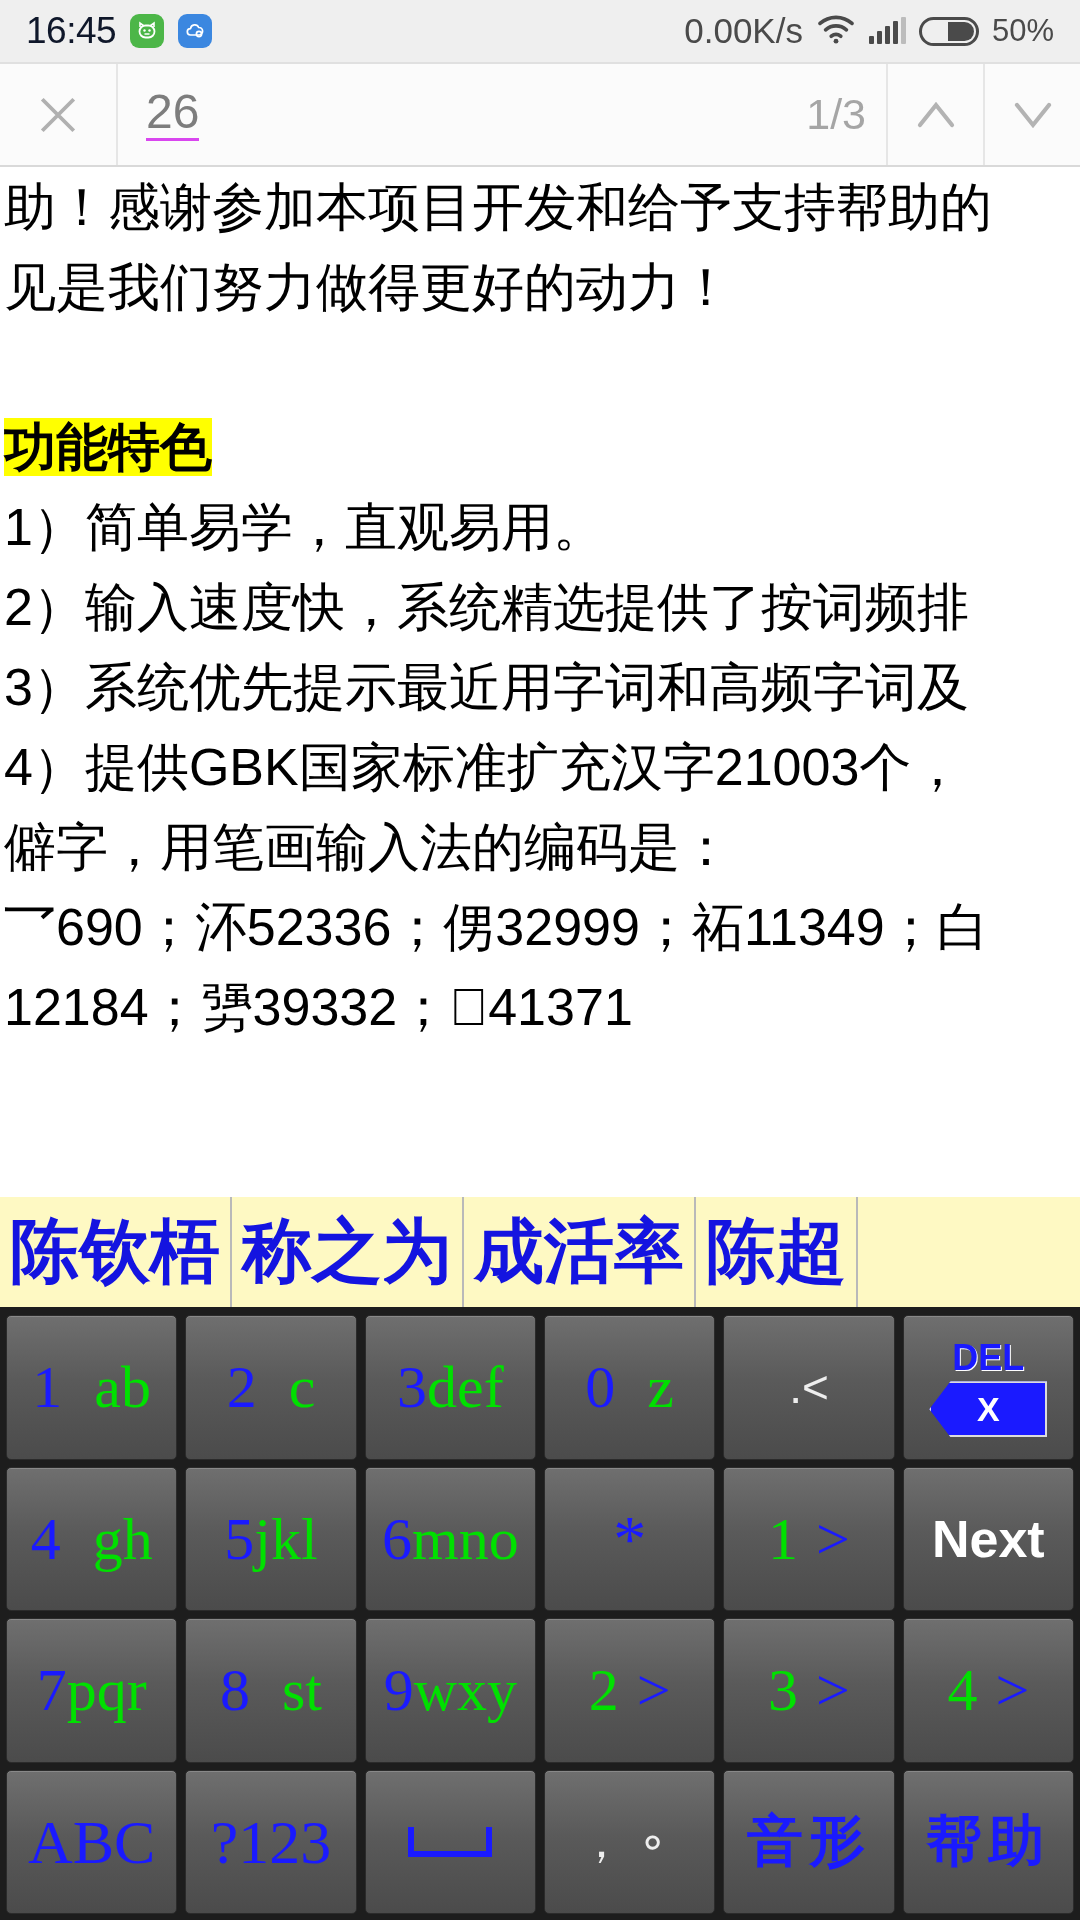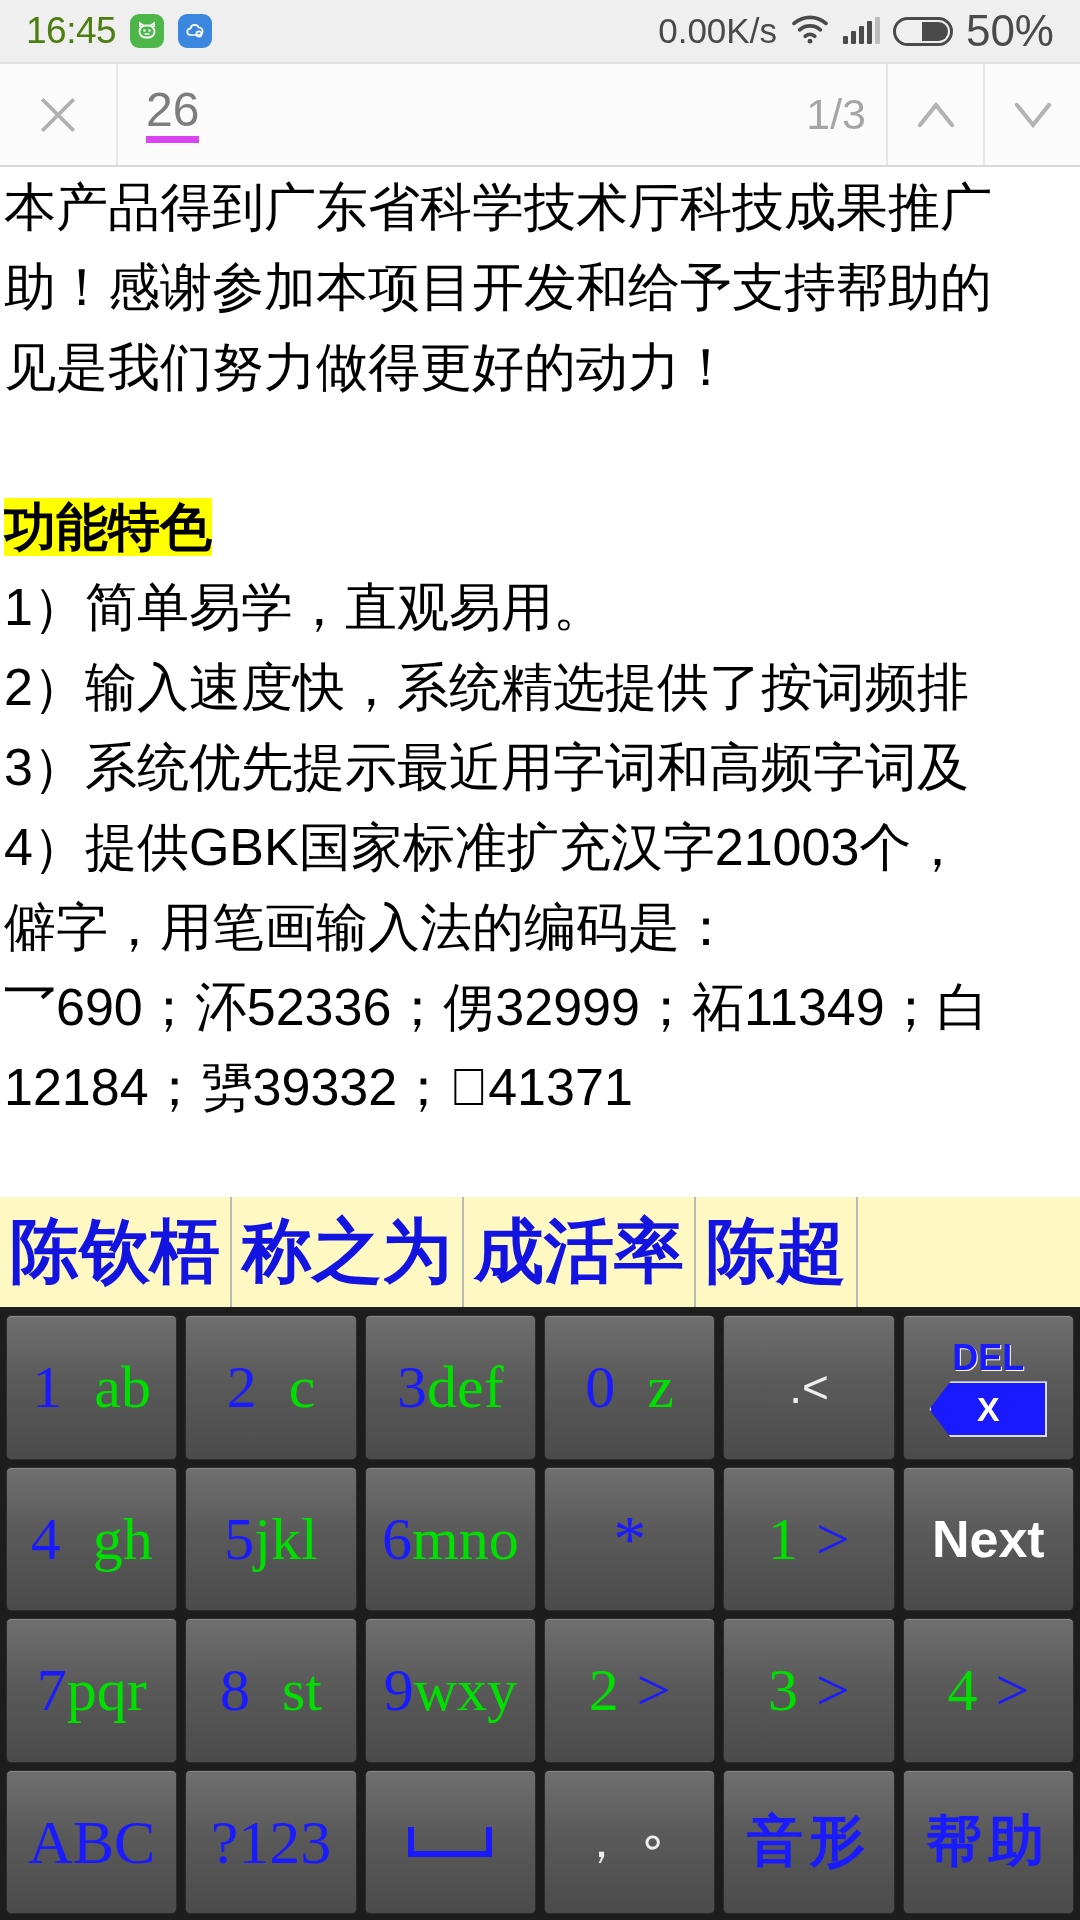--- a/index.html
+++ b/index.html
@@ -12,32 +12,32 @@
 
   
   #status-bar{
     position:absolute; top:0; left:0;
     width:1080px; height:62px;
     background:#efefef;
     display:flex; align-items:center;
     padding:0 26px;
   }
   .sb-left{ display:flex; align-items:center; gap:14px; }
-  .sb-clock{ font-size:37px; color:#4d7c0f; letter-spacing:-0.5px; }
+  .sb-clock{ font-size:37px; color:#0f172a; letter-spacing:-0.5px; }
   .sb-appicon{
     width:34px; height:34px; border-radius:9px;
     display:flex; align-items:center; justify-content:center;
   }
   .sb-appicon.green{ background:#4cb648; }
   .sb-appicon.blue{ background:#3b87e0; }
   .sb-right{
     margin-left:auto; display:flex; align-items:center; gap:13px;
   }
   .sb-net{ font-size:35px; color:#4a4a4a; }
-  .sb-batt-pct{ font-size:44px; color:#4a4a4a; }
+  .sb-batt-pct{ font-size:31px; color:#4a4a4a; }
 
   
   .signal{ display:flex; align-items:flex-end; gap:3px; height:26px; }
   .signal i{ display:block; width:5px; background:#4a4a4a; border-radius:1px; }
   .signal i:nth-child(1){ height:8px; }
   .signal i:nth-child(2){ height:13px; }
   .signal i:nth-child(3){ height:18px; }
   .signal i:nth-child(4){ height:23px; }
   .signal i:nth-child(5){ height:27px; background:#bcbcbc; }
 
@@ -63,21 +63,21 @@
   #find-close{
     width:118px; display:flex; align-items:center; justify-content:center;
     border-right:2px solid #e6e6e6;
   }
   #find-input-wrap{
     flex:1; display:flex; align-items:center;
     padding-left:28px; padding-right:20px;
   }
   #find-value{
     font-size:48px; color:#7d7d7d;
-    border-bottom:7px solid #d946ef; padding-bottom:2px;
+    border-bottom:3px solid #d946ef; padding-bottom:2px;
     line-height:1;
   }
   #find-count{
     margin-left:auto; font-size:43px; color:#a5a5a5;
   }
   .find-nav{
     width:97px; display:flex; align-items:center; justify-content:center;
     border-left:2px solid #e6e6e6;
   }
   .chev{ width:48px; height:48px; }
@@ -235,21 +235,20 @@
     </svg>
   </div>
   <div class="find-nav">
     <svg class="chev" viewBox="0 0 24 24">
       <path d="M4 7 L12 17 L20 7" stroke="#b3b3b3" stroke-width="2.1" fill="none" stroke-linecap="round"></path>
     </svg>
   </div>
 </div>
 
 <div id="doc">
-    <div class="doc-line">本产品得到广东省科学技术厅科技成果推广</div>
     <div class="doc-line">助！感谢参加本项目开发和给予支持帮助的</div>
     <div class="doc-line">见是我们努力做得更好的动力！</div>
     <div class="doc-gap"></div>
     <div class="doc-line"><span class="hl">功能特色</span></div>
     <div class="doc-line">1）简单易学，直观易用。</div>
     <div class="doc-line">2）输入速度快，系统精选提供了按词频排</div>
     <div class="doc-line">3）系统优先提示最近用字词和高频字词及</div>
     <div class="doc-line">4）提供GBK国家标准扩充汉字21003个，</div>
     <div class="doc-line">僻字，用笔画输入法的编码是：</div>
     <div class="doc-line">乛690；㳅52336；侽32999；祏11349；白</div>

